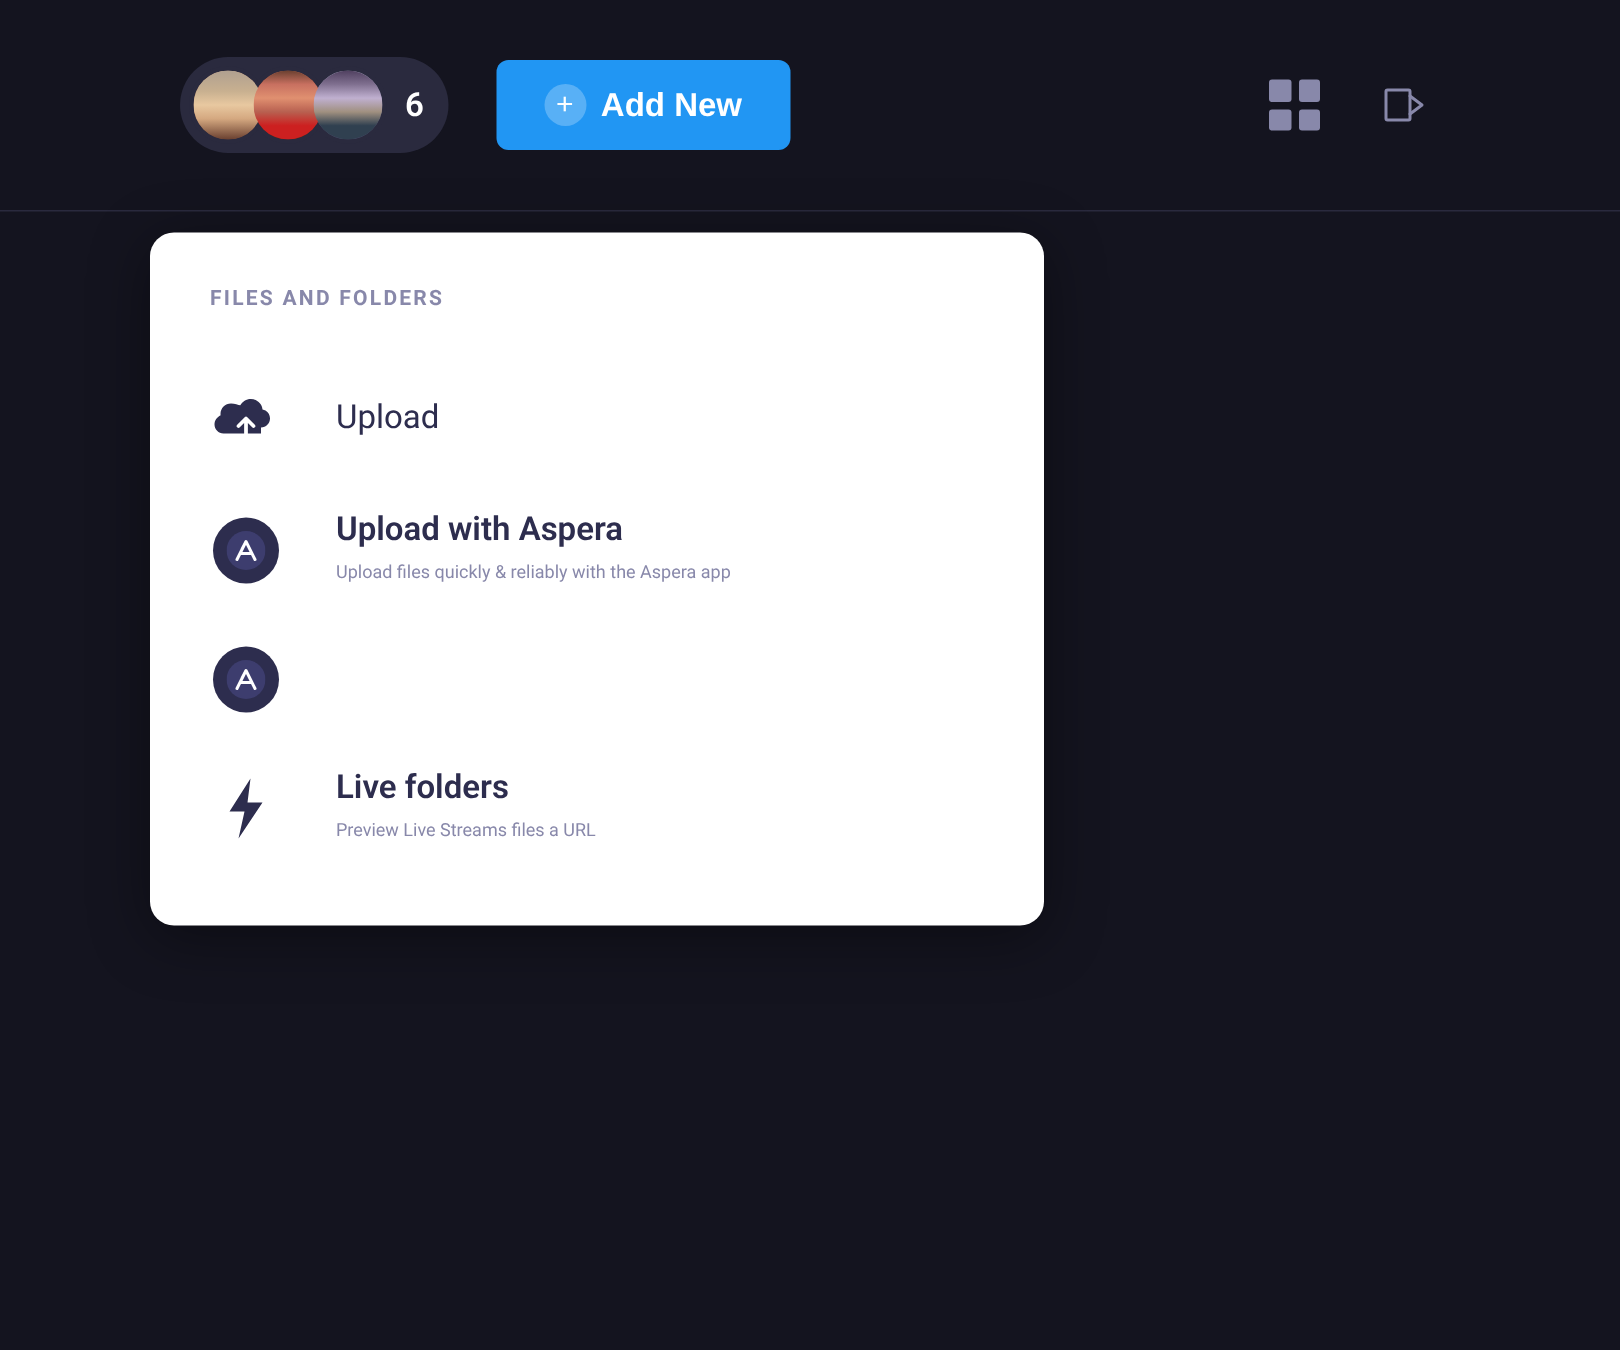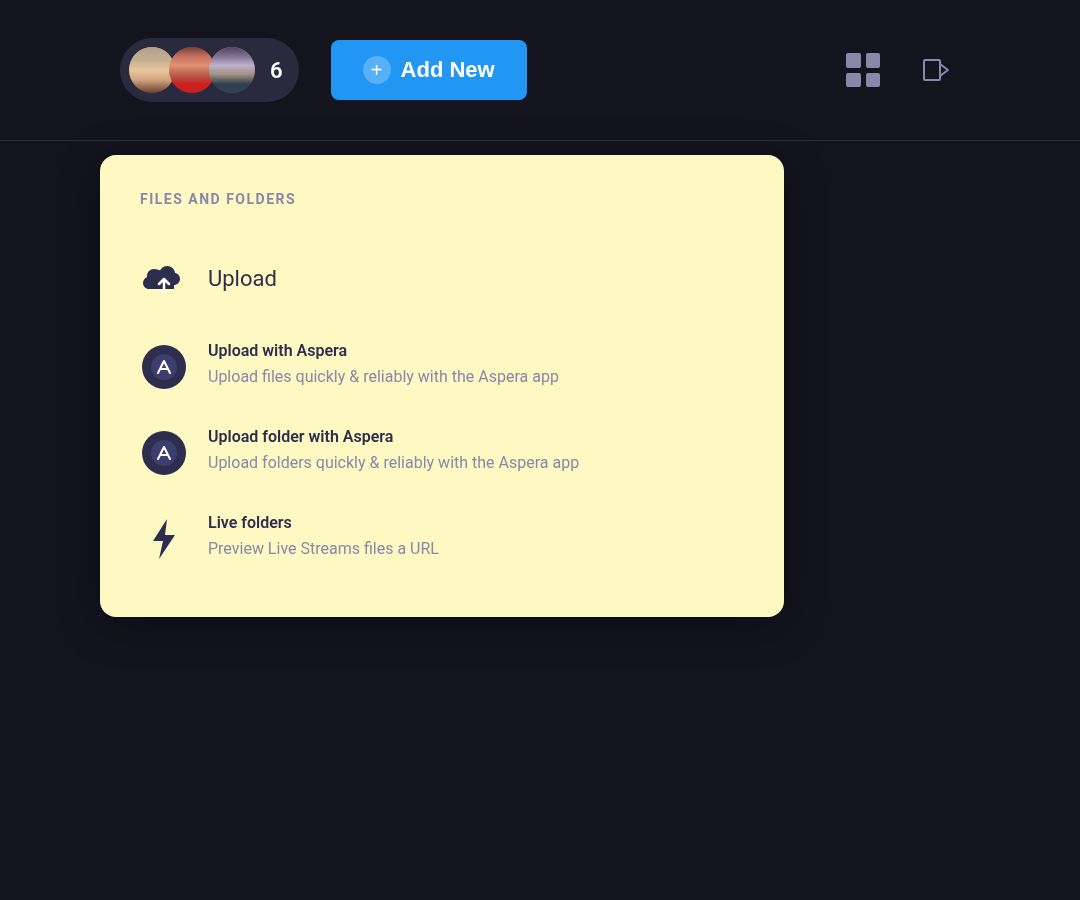--- a/index.html
+++ b/index.html
@@ -179,41 +179,41 @@
       right: 0;
       height: 1px;
       background: #2a2a3e;
     }
 
     
     .dropdown-panel {
       position: absolute;
       top: 155px;
       left: 100px;
-      width: 684px;
-      background: #fef9c3;
+      width: 596px;
+      background: #ffffff;
       border-radius: 16px;
       padding: 36px 40px;
       box-shadow: 0 8px 40px rgba(0,0,0,0.4);
     }
 
     .section-title {
       font-size: 14px;
       font-weight: 700;
       color: #8888aa;
       letter-spacing: 1.5px;
       text-transform: uppercase;
       margin-bottom: 28px;
     }
 
     
     .menu-item {
       display: flex;
       align-items: flex-start;
-      gap: 20px;
+      gap: 36px;
       padding: 18px 0;
       cursor: pointer;
       border-bottom: none;
     }
 
     .menu-item + .menu-item {
       border-top: none;
     }
 
     .menu-icon {
@@ -249,36 +249,36 @@
       font-size: 20px;
       font-weight: 700;
       font-style: italic;
     }
 
     .menu-text {
       flex: 1;
     }
 
     .menu-title {
-      font-size: 16px;
+      font-size: 22px;
       font-weight: 600;
       color: #2d2d4e;
       margin-bottom: 6px;
       line-height: 1.2;
     }
 
     .menu-title-simple {
       font-size: 22px;
       font-weight: 400;
       color: #2d2d4e;
       line-height: 52px;
     }
 
     .menu-desc {
-      font-size: 16px;
+      font-size: 12px;
       color: #8888aa;
       line-height: 1.4;
     }
   </style>
 </head>
 <body>
 
 <div class="bg"></div>
 
 <div class="toolbar">
@@ -358,24 +358,20 @@
   <div class="menu-item">
     <div class="menu-icon">
       <div class="aspera-icon">
         <svg width="26" height="26" viewBox="0 0 26 26" fill="none">
           <circle cx="13" cy="13" r="13" fill="#3d3d6e"></circle>
           <path d="M7 19 L13 7 L19 19 M9.5 15 L16.5 15" stroke="white" stroke-width="2" stroke-linecap="round" stroke-linejoin="round"></path>
           <line x1="13" y1="7" x2="10" y2="12" stroke="white" stroke-width="1.5" opacity="0.5"></line>
         </svg>
       </div>
     </div>
-    <div class="menu-text">
-      <div class="menu-title">Upload folder with Aspera</div>
-      <div class="menu-desc">Upload folders quickly &amp; reliably with the Aspera app</div>
-    </div>
   </div>
 
   <div class="menu-item">
     <div class="menu-icon">
       <svg width="30" height="44" viewBox="0 0 30 44" fill="none" xmlns="http://www.w3.org/2000/svg">
         <path d="M18 2 L4 24 L14 24 L10 42 L26 18 L16 18 Z" fill="#2d2d4e"></path>
       </svg>
     </div>
     <div class="menu-text">
       <div class="menu-title">Live folders</div>

